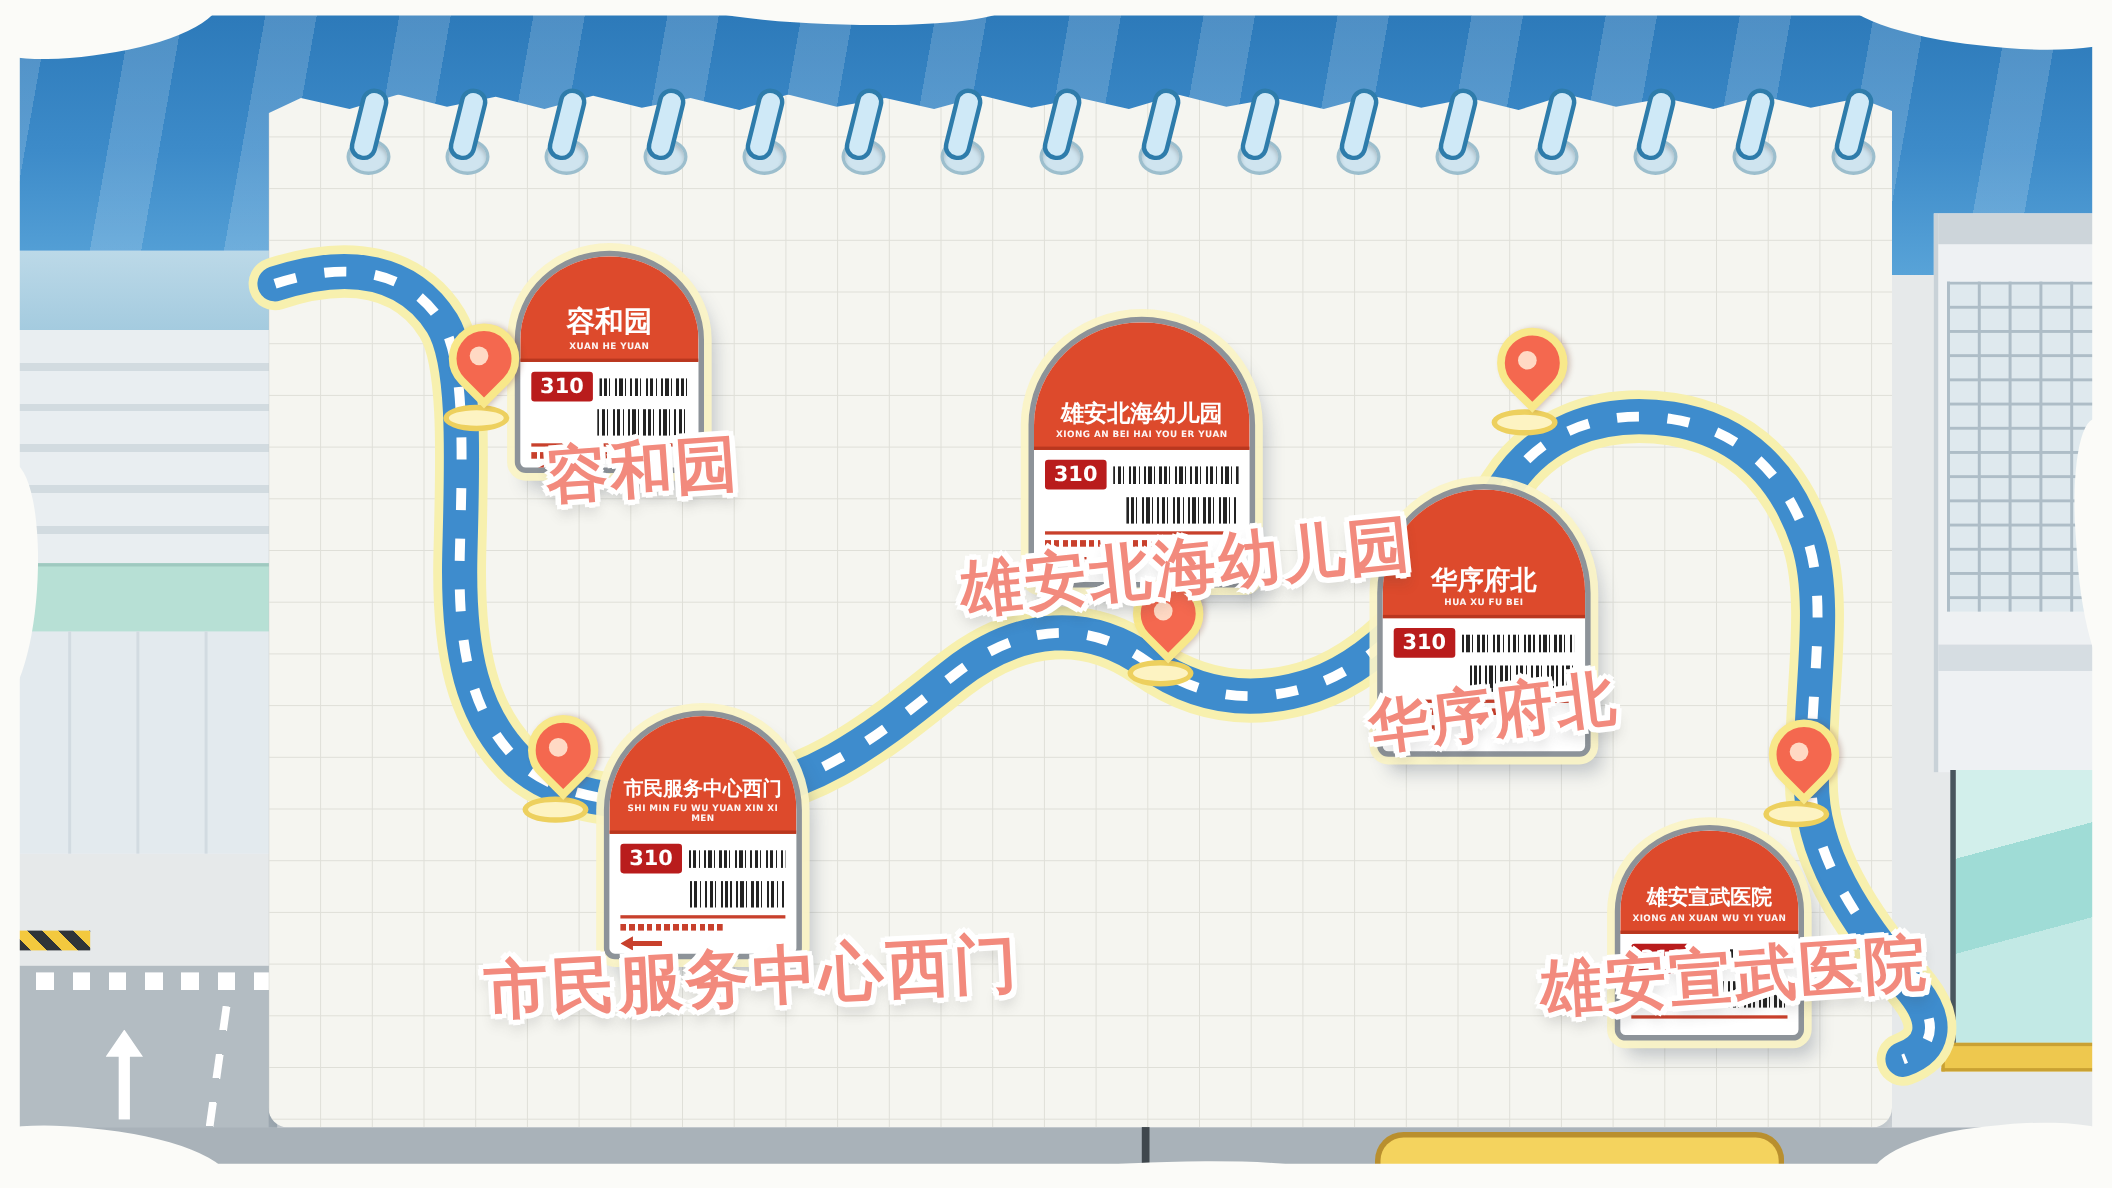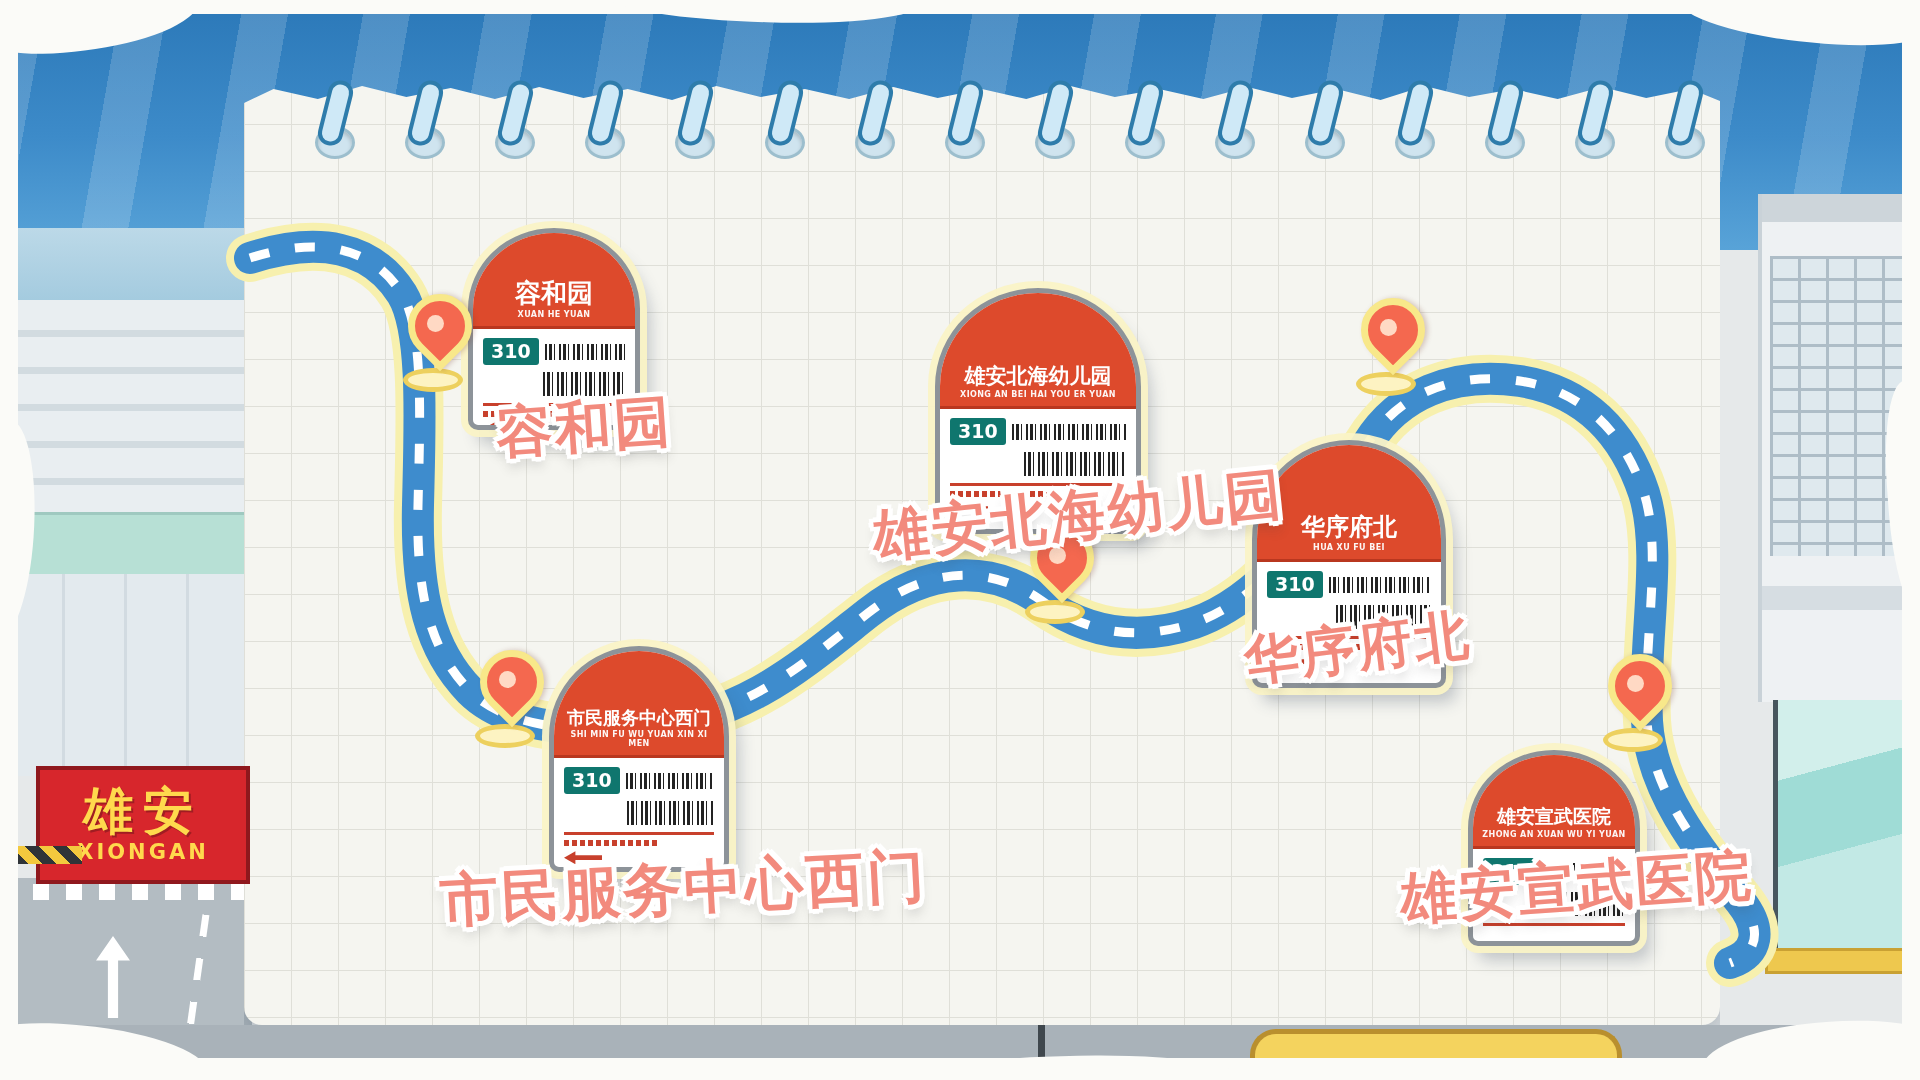--- a/index.html
+++ b/index.html
@@ -79,21 +79,21 @@
   .stop-sign{position:absolute;z-index:8;}
   .sign-panel{width:100%;height:100%;background:#fff;border:5px solid #8d9399;
        border-radius:50% 50% 10px 10px / 40% 40% 10px 10px;overflow:hidden;
        box-shadow:0 0 0 7px rgba(250,243,198,.95),10px 14px 16px rgba(55,70,90,.28);}
   .sign-head{height:45%;background:#dd4a2c;color:#fff;display:flex;flex-direction:column;
        align-items:center;justify-content:flex-end;padding:0 8px 7px;text-align:center;border-bottom:3px solid #b9371f;}
   .sign-name{font-weight:800;line-height:1.15;}
   .sign-pinyin{font-size:8px;font-weight:600;letter-spacing:.4px;margin-top:2px;opacity:.95;}
   .sign-body{position:relative;height:55%;padding:6px 10px 4px;box-sizing:border-box;}
   .sign-row{display:flex;align-items:center;gap:6px;margin-top:3px;}
-  .route-badge{background:#0f766e;color:#fff;font-weight:800;font-size:19px;line-height:1;
+  .route-badge{background:#b91c1c;color:#fff;font-weight:800;font-size:19px;line-height:1;
        padding:4px 8px;border-radius:3px;}
   .bc{background:repeating-linear-gradient(90deg,#232323 0 2px,transparent 2px 4px,#232323 4px 7px,
        transparent 7px 9px,#232323 9px 10px,transparent 10px 14px);}
   .bc1{flex:1;height:16px;}
   .bc2{width:58%;height:24px;margin:7px 0 0 auto;}
   .redline{height:3px;background:#c8402c;margin-top:7px;}
   .mini{height:6px;width:62%;background:repeating-linear-gradient(90deg,#c8402c 0 5px,transparent 5px 8px);margin-top:5px;}
   .sign-arrow{margin-top:5px;width:38px;height:13px;background:#c8402c;
        clip-path:polygon(0 50%,30% 0,30% 32%,100% 32%,100% 68%,30% 68%,30% 100%);}
   .s1{left:468px;top:228px;width:162px;height:192px;} .s1 .sign-name{font-size:26px;}
@@ -143,24 +143,20 @@
 
   <div class="sky"></div>
 
   <div class="bldg-left">
     <div class="bl-glass"></div>
     <div class="bl-lines"></div>
     <div class="bl-teal"></div>
     <div class="bl-wall"></div>
   </div>
 
-  <div class="xiongan-sign">
-    <div class="xs-cn">雄安</div>
-    <div class="xs-en">XIONGAN</div>
-  </div>
 
   <div class="barrier"></div>
 
   <div class="road-left">
     <div class="zebra"></div>
     <div class="road-arrow"></div>
     <div class="lane"></div>
   </div>
 
   <div class="bldg-right">
@@ -338,21 +334,21 @@
         <div class="mini"></div>
         <div class="sign-arrow"></div>
       </div>
     </div>
   </div>
 
   <div class="stop-sign s5">
     <div class="sign-panel">
       <div class="sign-head">
         <div class="sign-name">雄安宣武医院</div>
-        <div class="sign-pinyin">ZHONG AN XUAN WU YI YUAN</div>
+        <div class="sign-pinyin">XIONG AN XUAN WU YI YUAN</div>
       </div>
       <div class="sign-body">
         <div class="sign-row">
           <div class="route-badge">310</div>
           <div class="bc bc1"></div>
         </div>
         <div class="bc bc2"></div>
         <div class="redline"></div>
 
       </div>

